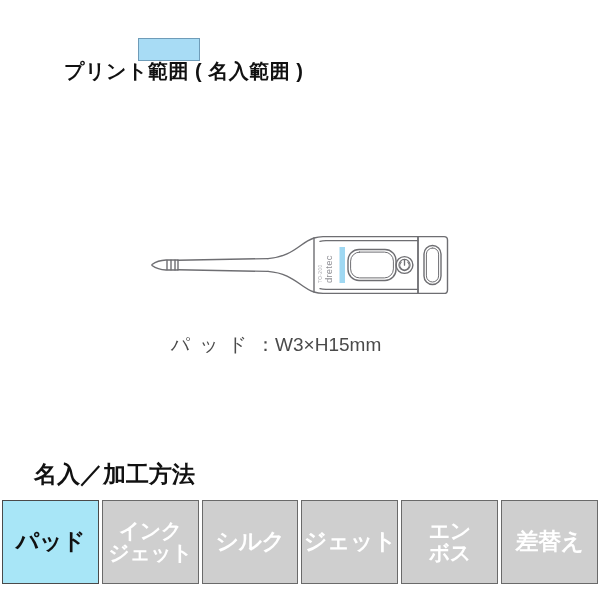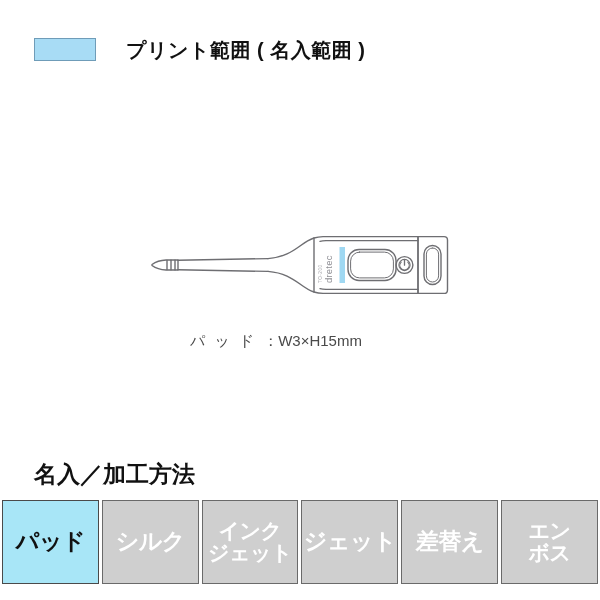--- a/index.html
+++ b/index.html
@@ -16,20 +16,21 @@
     color: #1a1a1a;
   }
 
   
   .legend {
     position: absolute;
     left: 34px;
     top: 38px;
     display: flex;
     align-items: center;
+    flex-direction: column;
   }
   .legend-swatch {
     width: 62px;
     height: 23px;
     background: #a8dcf5;
     border: 1px solid #6f9cb8;
     box-sizing: border-box;
   }
   .legend-label {
     margin-left: 30px;
@@ -53,21 +54,21 @@
     display: block;
   }
 
   
   .dimension-caption {
     position: absolute;
     left: 0;
     top: 332px;
     width: 552px;
     text-align: center;
-    font-size: 15px;
+    font-size: 19px;
     color: #4a4a4a;
     white-space: nowrap;
   }
   .dimension-caption .dim-jp {
     letter-spacing: 9px;
   }
   .dimension-caption .dim-val {
     letter-spacing: 0px;
   }
 
@@ -196,30 +197,30 @@
 <div class="dimension-caption">
   <span class="dim-jp">パッド</span><span class="dim-val">：</span><span class="dim-val">W3×H15mm</span>
 </div>
 
 <div class="section-heading">名入／加工方法</div>
 
 <div class="method-tiles">
   <div class="method-tile is-active">
     <span class="tile-text">パッド</span>
   </div>
-  <div class="method-tile">
-    <span class="tile-text">シルク</span>
-  </div>
   <div class="method-tile two-line">
     <span class="tile-text">インク
 ジェット</span>
   </div>
   <div class="method-tile">
+    <span class="tile-text">シルク</span>
+  </div>
+  <div class="method-tile">
     <span class="tile-text">ジェット</span>
-  </div>
-  <div class="method-tile">
-    <span class="tile-text">差替え</span>
   </div>
   <div class="method-tile two-line">
     <span class="tile-text">エン
 ボス</span>
   </div>
+  <div class="method-tile">
+    <span class="tile-text">差替え</span>
+  </div>
 </div>
 
 </body></html>

